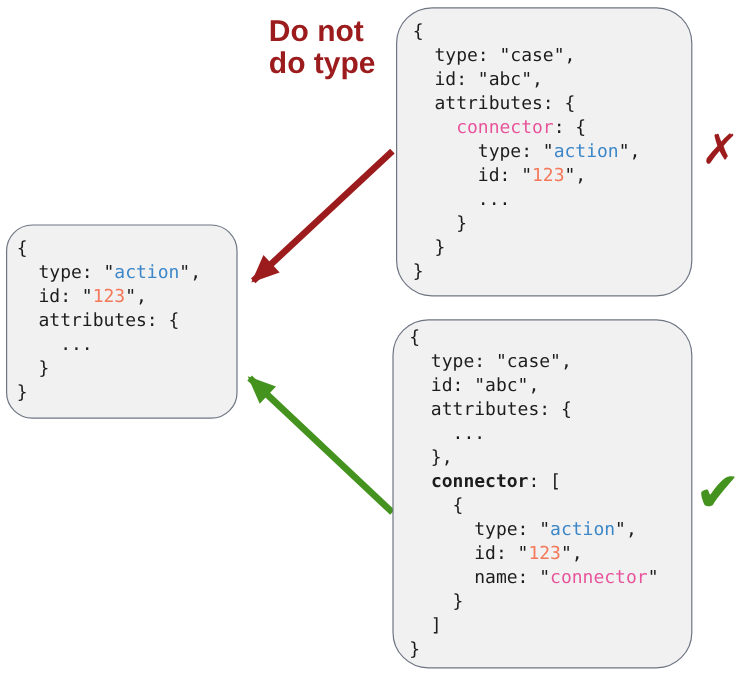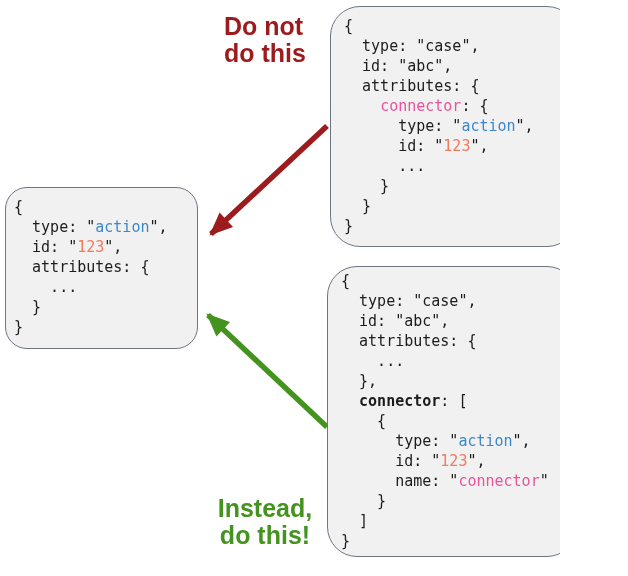--- a/index.html
+++ b/index.html
@@ -1,18 +1,18 @@
 <!DOCTYPE html>
 <html style="--background: #ffffff; --box-bg: #f1f1f2; --box-border: #6e7582; --code-text: #1c1c1c; --string-blue: #3c87c8; --string-orange: #f4795a; --string-pink: #e8549b; --danger-red: #9c1b1c; --success-green: #44931f;"><head>
 <meta charset="utf-8">
 <style>
   html, body { margin:0; padding:0; }
   body { width:628px; height:576px; background:#fff; }
   .canvas {
-    position:relative; width:560px; height:576px; overflow:hidden;
+    position:relative; width:628px; height:576px; overflow:hidden;
     background:var(--background, #fff);
     font-family:"Liberation Sans", sans-serif;
   }
   .arrows { position:absolute; left:0; top:0; width:628px; height:576px; }
   .line-red   { stroke:var(--danger-red);   stroke-width:5.5; fill:none; }
   .line-green { stroke:var(--success-green); stroke-width:5.5; fill:none; }
   .mh-red   { fill:var(--danger-red); }
   .mh-green { fill:var(--success-green); }
 
   .codebox {
@@ -56,27 +56,23 @@
       <marker id="head-green" markerWidth="6" markerHeight="5" refX="3.8" refY="1.8" orient="auto" markerUnits="strokeWidth" overflow="visible">
         <path class="mh-green" d="M0,0 L4.2,1.8 L0,3.6 Z"></path>
       </marker>
     </defs>
     <line class="line-red" x1="327" y1="126" x2="211" y2="234" marker-end="url(#head-red)"></line>
     <line class="line-green" x1="327" y1="427" x2="208" y2="315" marker-end="url(#head-green)"></line>
   </svg>
 
   <div class="label" id="do-not">
     <div>Do not</div>
-    <div>do this</div>
+    <div>do type</div>
   </div>
 
-  <div class="label" id="instead">
-    <div>Instead,</div>
-    <div>do this!</div>
-  </div>
 
   <div class="codebox" id="box-action">
     <div class="code">
         <div><span>{</span></div>
         <div><span>  type: "</span><span class="tok-blue">action</span><span>",</span></div>
         <div><span>  id: "</span><span class="tok-orange">123</span><span>",</span></div>
         <div><span>  attributes: {</span></div>
         <div><span>    ...</span></div>
         <div><span>  }</span></div>
         <div><span>}</span></div>

